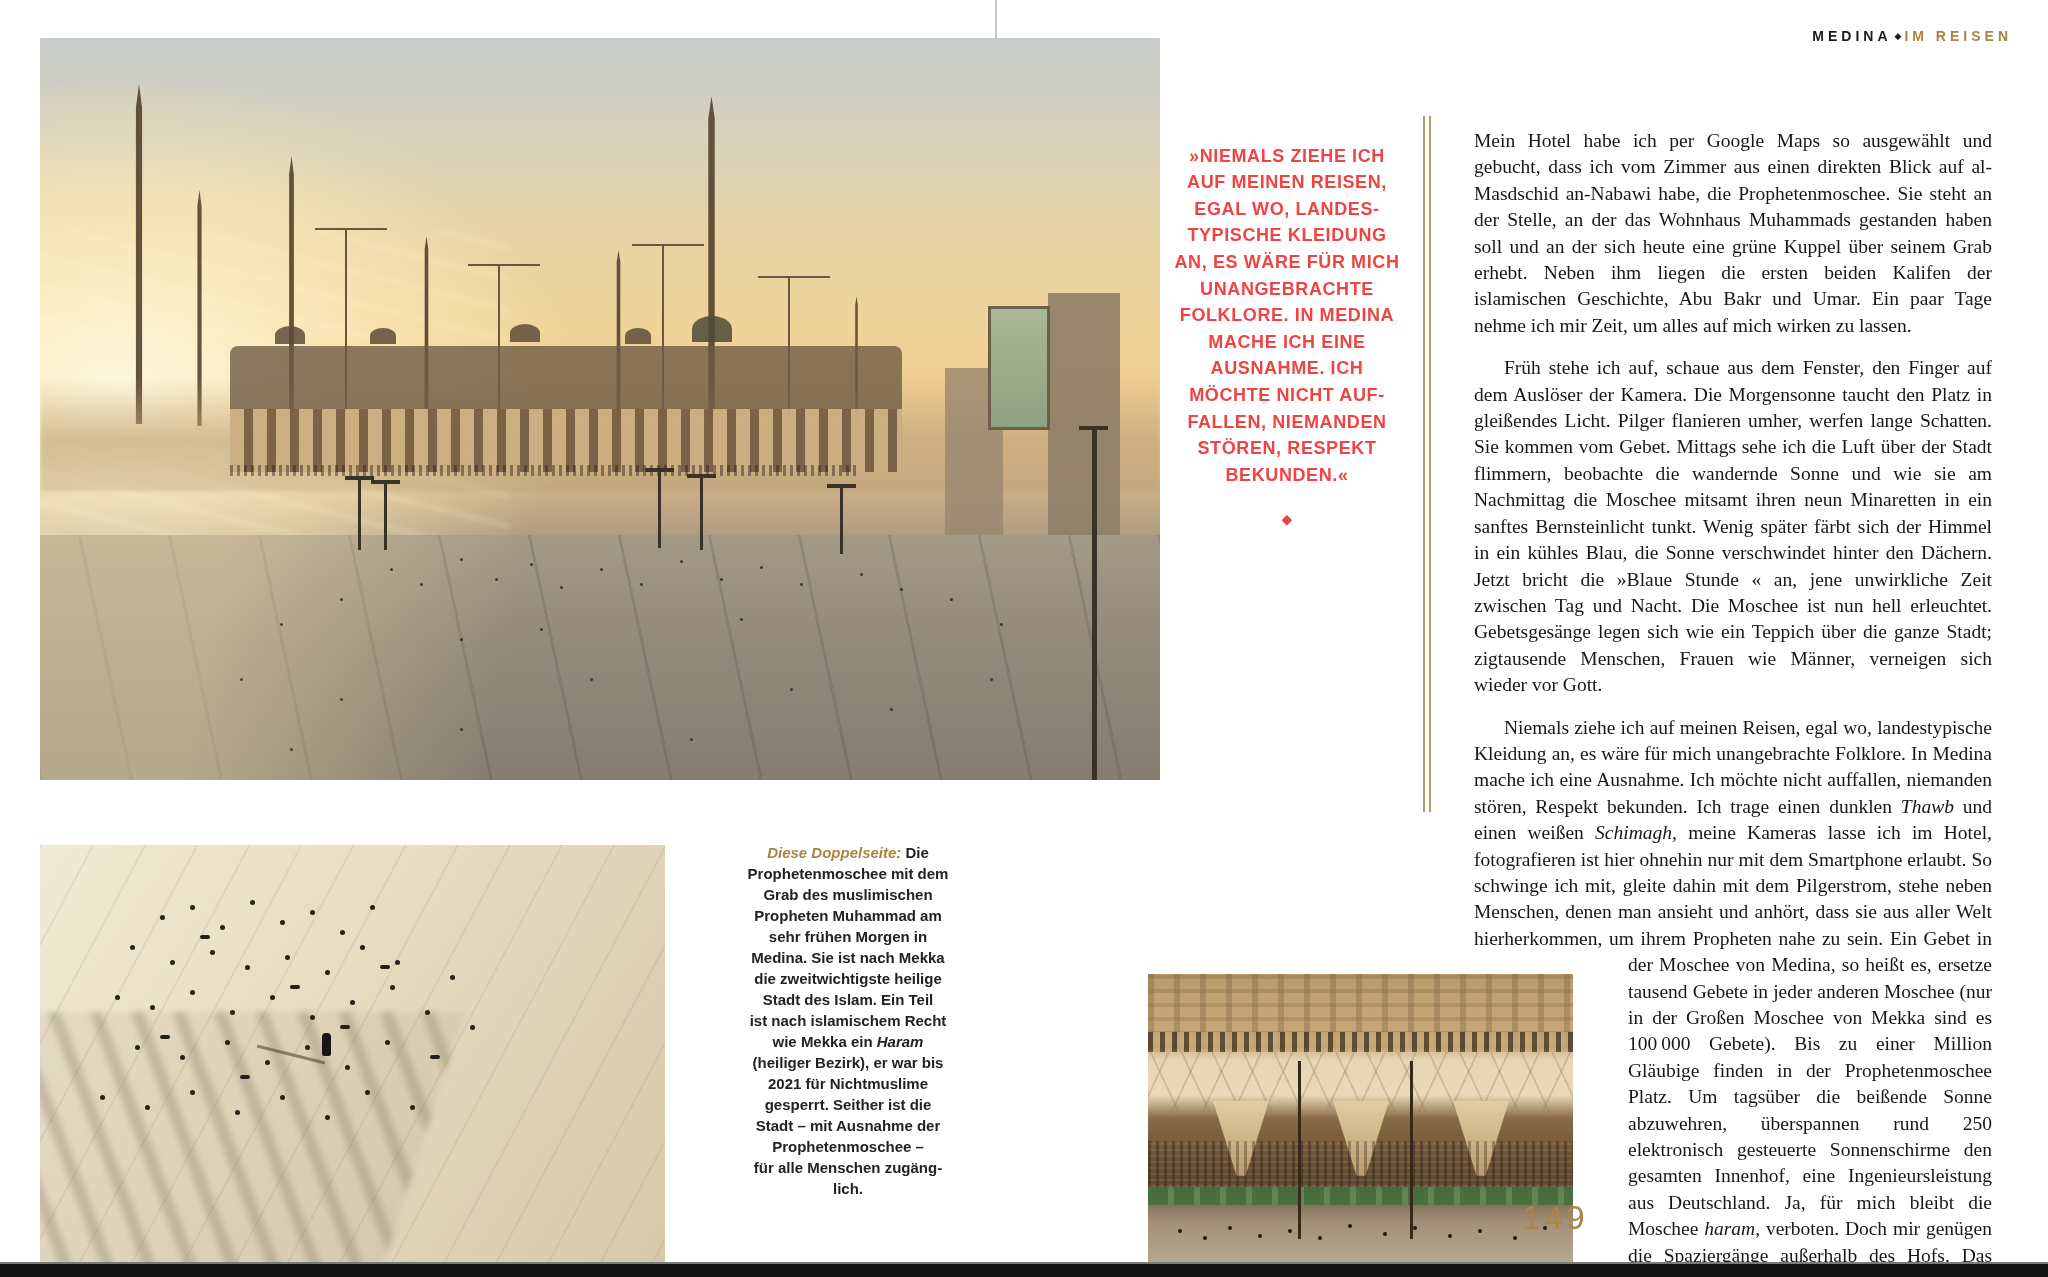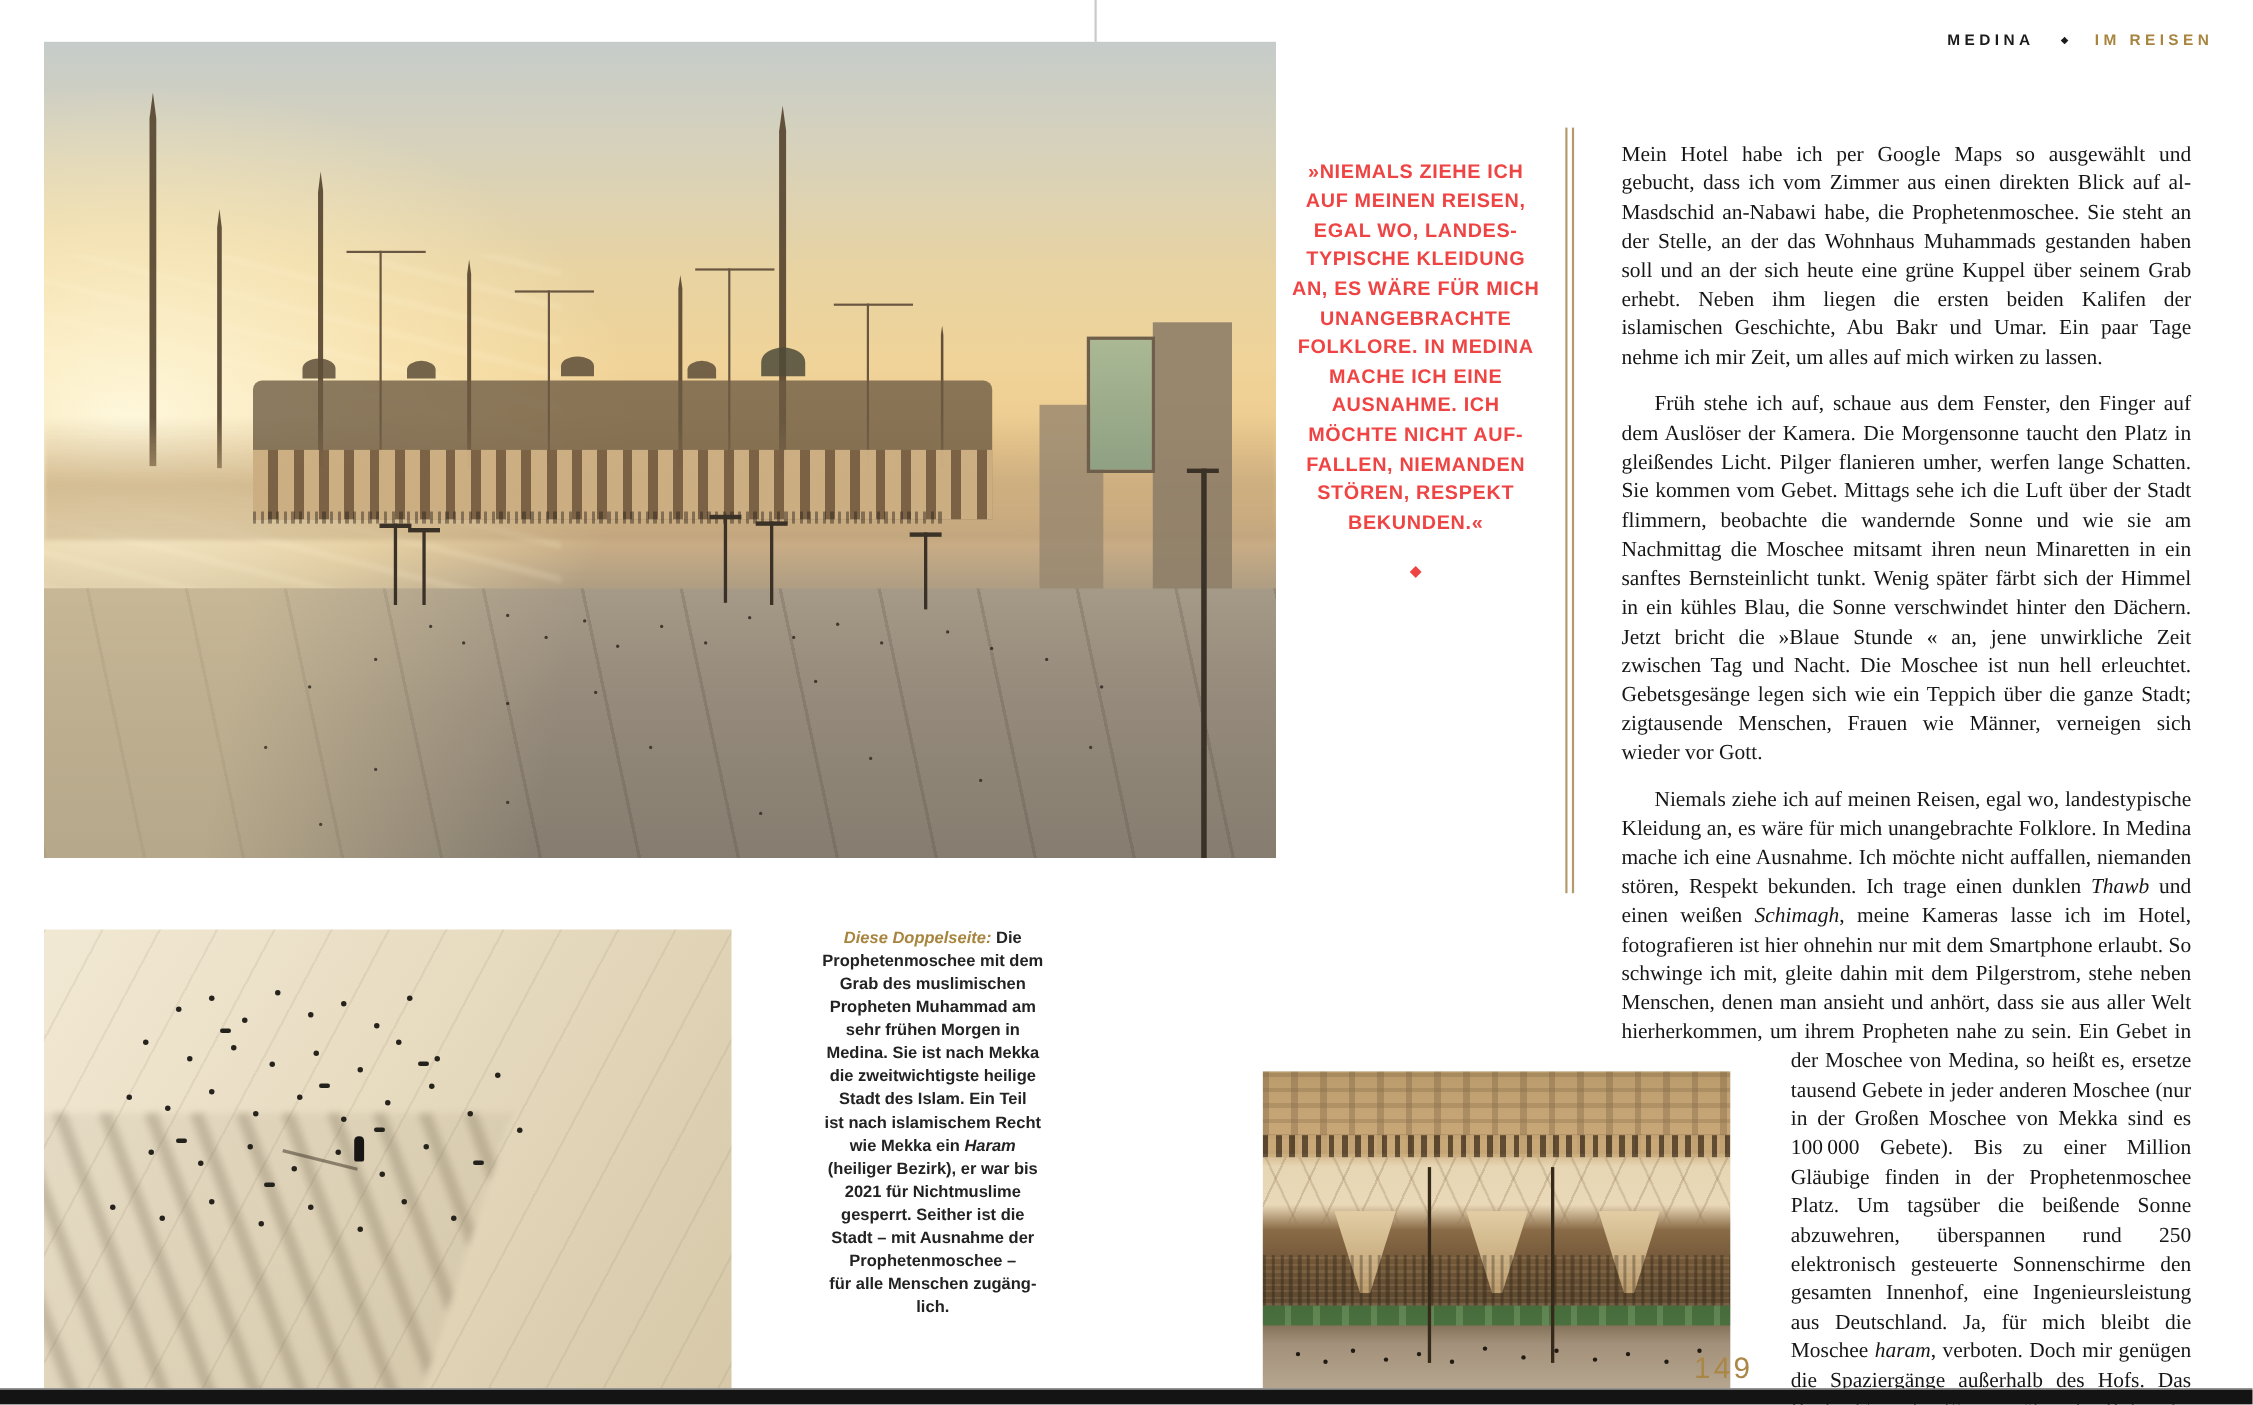--- a/index.html
+++ b/index.html
@@ -4,30 +4,30 @@
 <style>
   html,body{margin:0;padding:0;background:#ffffff;}
   .spread{position:relative;width:2048px;height:1277px;background:#ffffff;overflow:hidden;
           font-family:"Liberation Serif","DejaVu Serif",serif;color:#1a1a1a;}
 
   
   .fold-line{position:absolute;left:995px;top:0;width:2px;height:38px;background:#c9c9c6;}
   .book-edge{position:absolute;left:0;top:1262px;width:2048px;height:15px;
              background:linear-gradient(180deg,#7a7a78 0 2px,#141414 2px 100%);}
 
-  .page-header{position:absolute;top:28px;right:36px;display:flex;align-items:center;gap:24px;
+  .page-header{position:absolute;top:28px;right:36px;display:flex;align-items:center;gap:3px;
                font-family:"Liberation Sans","DejaVu Sans",sans-serif;font-size:14px;font-weight:bold;
                letter-spacing:4px;}
   .page-header .sec{color:#1b1b1b;}
   .page-header .dia{color:#1b1b1b;font-size:9px;letter-spacing:0;}
   .page-header .chap{color:#a8853f;}
 
-  .page-number{position:absolute;left:1522px;top:1198px;width:90px;text-align:center;
+  .page-number{position:absolute;left:1522px;top:1198px;width:90px;
                font-family:"Liberation Sans","DejaVu Sans",sans-serif;
-               font-size:27px;color:#ab8747;letter-spacing:3px;margin-top:31px;}
+               font-size:34px;color:#ab8747;letter-spacing:3px;}
 
   
   .hero{position:absolute;left:40px;top:38px;width:1120px;height:742px;overflow:hidden;
     background:
       radial-gradient(ellipse 640px 430px at 7% 47%, rgba(255,250,224,.96), rgba(255,238,190,.55) 42%, rgba(255,228,170,0) 72%),
       linear-gradient(180deg,#c6ccca 0%,#d8d2ba 14%,#e8d3a2 28%,#f0d398 40%,#ecc98e 50%,#d9b687 58%,#b3a083 66%,#9a8f7f 74%,#8d8579 88%,#7e776d 100%);}
   .hero-rays{position:absolute;left:-4%;top:26%;width:46%;height:48%;opacity:.5;
       background:repeating-linear-gradient(14deg,rgba(255,245,214,.35) 0 6px,rgba(255,245,214,0) 6px 30px);
       filter:blur(2px);}
   .hero-haze{position:absolute;left:0;right:0;top:46%;height:15%;filter:blur(2px);

